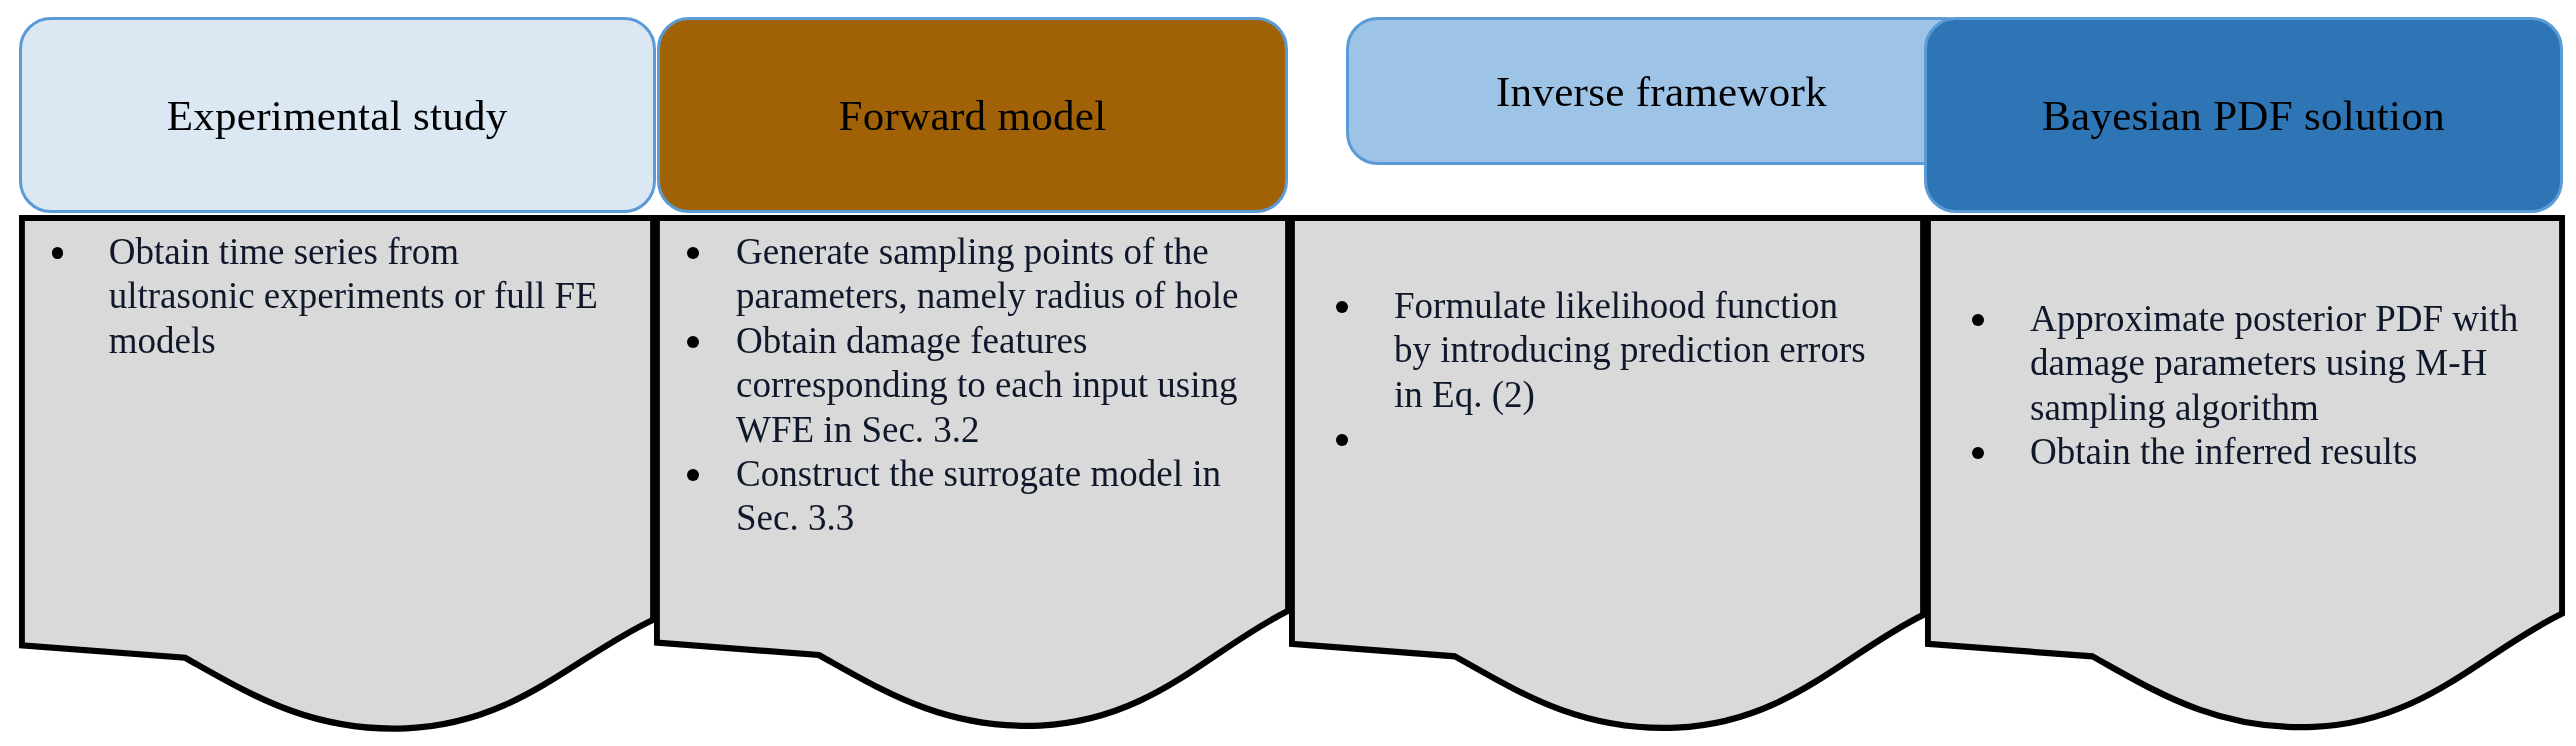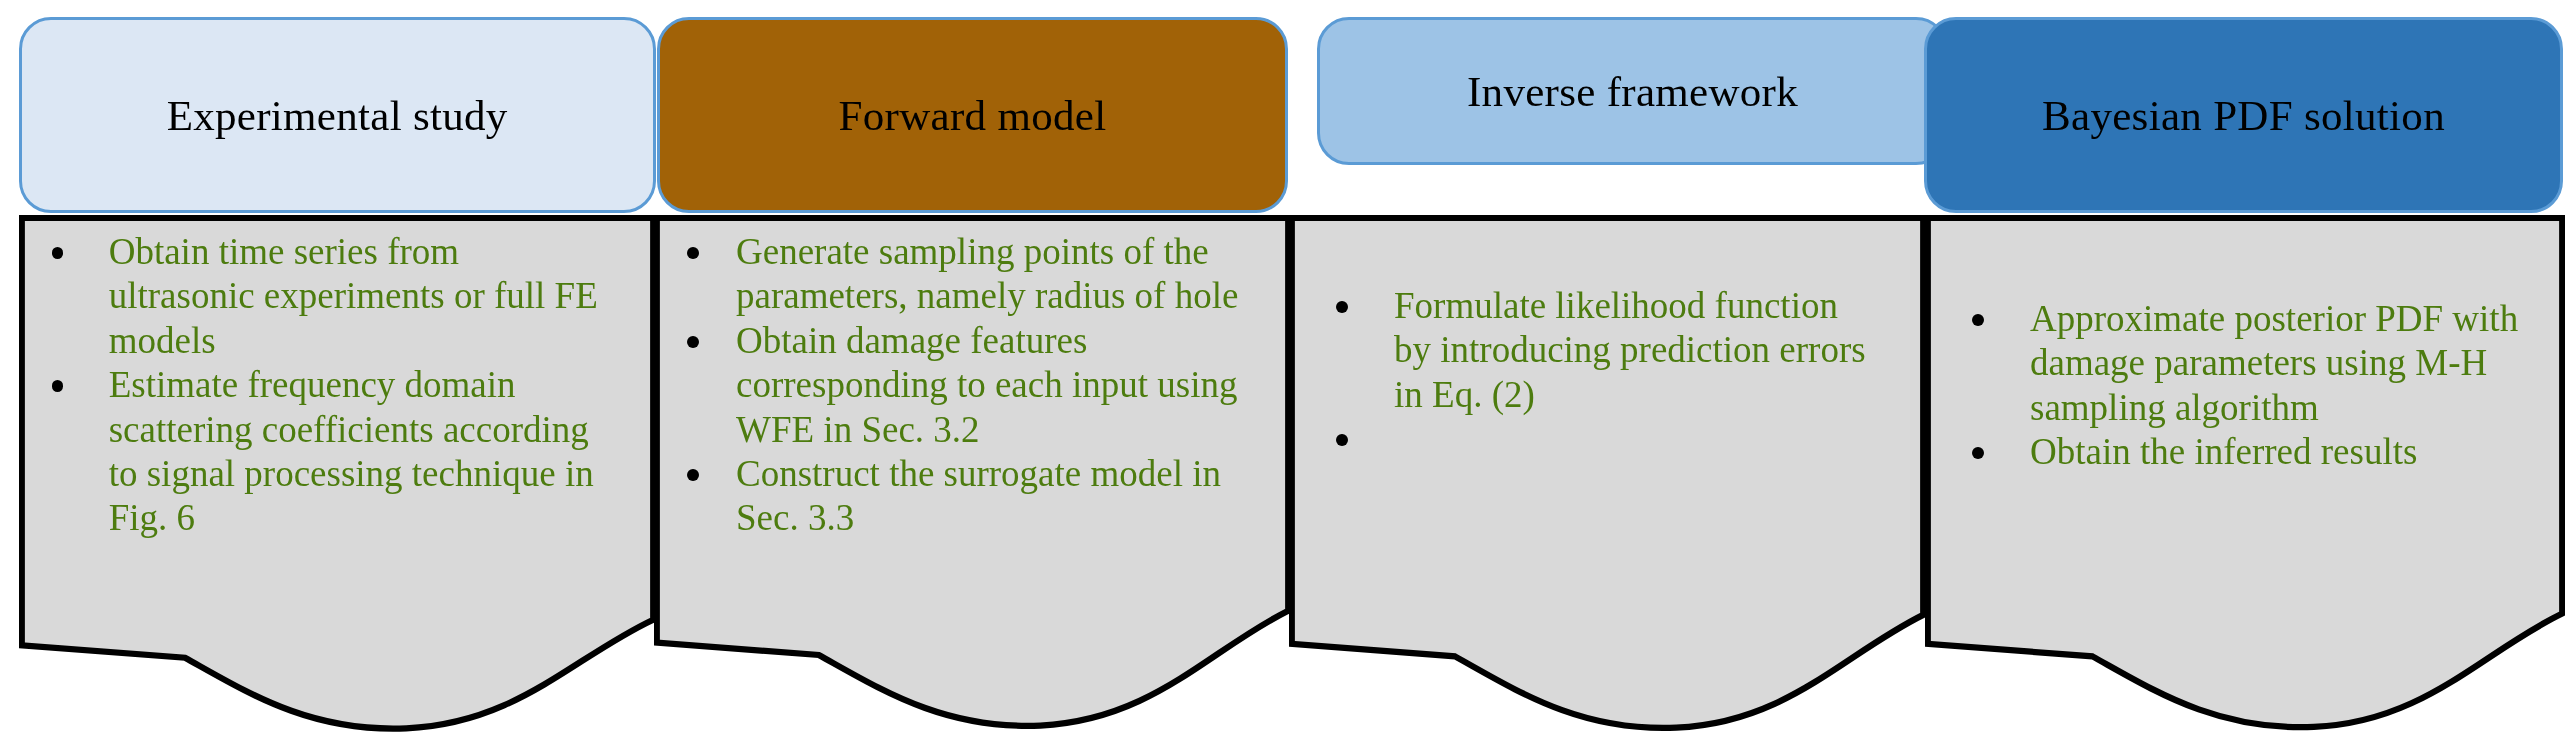--- a/index.html
+++ b/index.html
@@ -69,21 +69,21 @@
     margin: 0;
     padding: 0;
     position: absolute;
     left: 0;
     right: 0;
   }
   ul.bullets li {
     position: relative;
     font-size: 37px;
     line-height: 1.20;
-    color: #4d7c0f;
+    color: #0f172a;
     padding-left: 89px;
     margin: 0 0 0 0;
     font-family: "Liberation Serif", "DejaVu Serif", serif;
   }
   ul.bullets li .bullet-dot {
     position: absolute;
     left: 33px;
     top: 17.3px;
     width: 11.8px;
     height: 11.8px;
@@ -117,24 +117,20 @@
   <div class="body-panel panel-1" id="body-1" style="left:18.7px; width:637px;">
     <svg viewBox="0 0 921 769" preserveAspectRatio="none">
       <path d="M4,4 L917,4 L917,585 C800,640 720,735 560,742 C420,748 330,690 240,640 L4,622 Z" fill="#d9d9d9" stroke="#000000" stroke-width="9"></path>
     </svg>
     <div class="body-content">
       <ul class="bullets">
         <li>
           <span class="bullet-dot"></span>
           <span>Obtain time series from ultrasonic experiments or full FE models</span>
         </li>
-        <li>
-          <span class="bullet-dot"></span>
-          <span>Estimate frequency domain scattering coefficients according to signal processing technique in Fig. 6</span>
-        </li>
       </ul>
     </div>
   </div>
 
   <div class="header-box" id="hdr-2" style="left:657px; top:17.3px; width:631px; height:196px; background:#a16207;">
     <span class="header-title">Forward model</span>
   </div>
 
   <div class="body-panel panel-2" id="body-2" style="left:654px; width:637px;">
     <svg viewBox="0 0 920 769" preserveAspectRatio="none">
@@ -151,21 +147,21 @@
           <span>Obtain damage features corresponding to each input using WFE in Sec. 3.2</span>
         </li>
         <li>
           <span class="bullet-dot"></span>
           <span>Construct the surrogate model in Sec. 3.3</span>
         </li>
       </ul>
     </div>
   </div>
 
-  <div class="header-box" id="hdr-3" style="left:1317px; top:17.3px; width:631px; height:148px; background:#9dc3e6;">
+  <div class="header-box" id="hdr-3" style="left:1346px; top:17.3px; width:631px; height:148px; background:#9dc3e6;">
     <span class="header-title">Inverse framework</span>
   </div>
 
   <div class="body-panel panel-3" id="body-3" style="left:1289px; width:637px;">
     <svg viewBox="0 0 921 769" preserveAspectRatio="none">
       <path d="M4,4 L917,4 L917,578 C800,636 720,734 560,741 C420,747 330,688 240,638 L4,620 Z" fill="#d9d9d9" stroke="#000000" stroke-width="9"></path>
     </svg>
     <div class="body-content">
       <ul class="bullets">
         <li>

